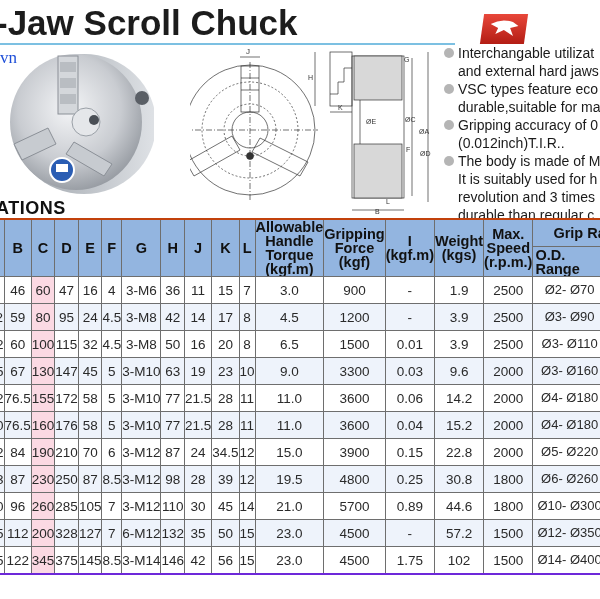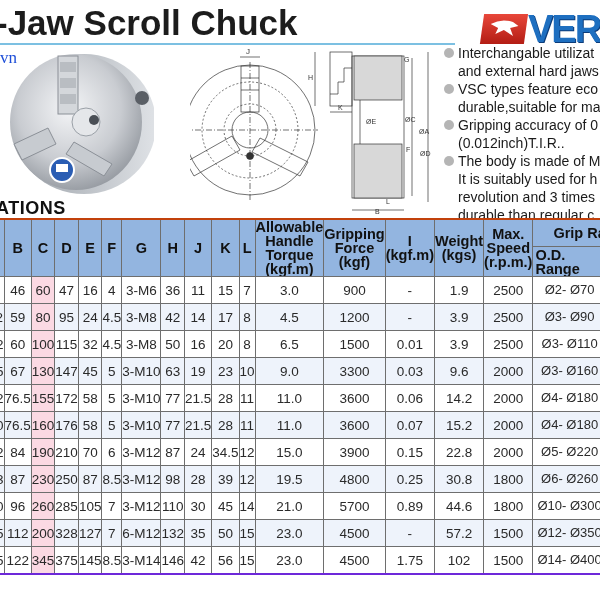--- a/index.html
+++ b/index.html
@@ -34,21 +34,20 @@
 <div class="title">-Jaw Scroll Chuck</div>
 <div class="title-rule"></div>
 <div class="watermark">vn</div>
 
 <div class="logo">
   <div class="red">
     <svg width="44" height="30" viewBox="0 0 44 30">
       <path d="M8 10 Q18 4 30 8 L36 12 L28 14 L32 22 L22 16 L14 20 L16 14 Z" fill="#ffffff"></path>
     </svg>
   </div>
-  <div class="txt">VER</div>
 </div>
 
 <div class="photo">
   <svg width="150" height="152" viewBox="0 0 150 152">
     <defs>
       <radialGradient id="bodyg" cx="45%" cy="40%" r="65%">
         <stop offset="0" stop-color="#f4f5f7"></stop>
         <stop offset="0.6" stop-color="#c9ccd1"></stop>
         <stop offset="1" stop-color="#8f949b"></stop>
       </radialGradient>
@@ -290,21 +289,21 @@
         <td>176</td>
         <td>58</td>
         <td>5</td>
         <td>3-M10</td>
         <td>77</td>
         <td>21.5</td>
         <td>28</td>
         <td>11</td>
         <td>11.0</td>
         <td>3600</td>
-        <td>0.07</td>
+        <td>0.04</td>
         <td>15.2</td>
         <td>2000</td>
         <td class="range">Ø4- Ø180</td>
       </tr>
       <tr class="odd">
         <td>232</td>
         <td>84</td>
         <td class="c-col">190</td>
         <td>210</td>
         <td>70</td>

